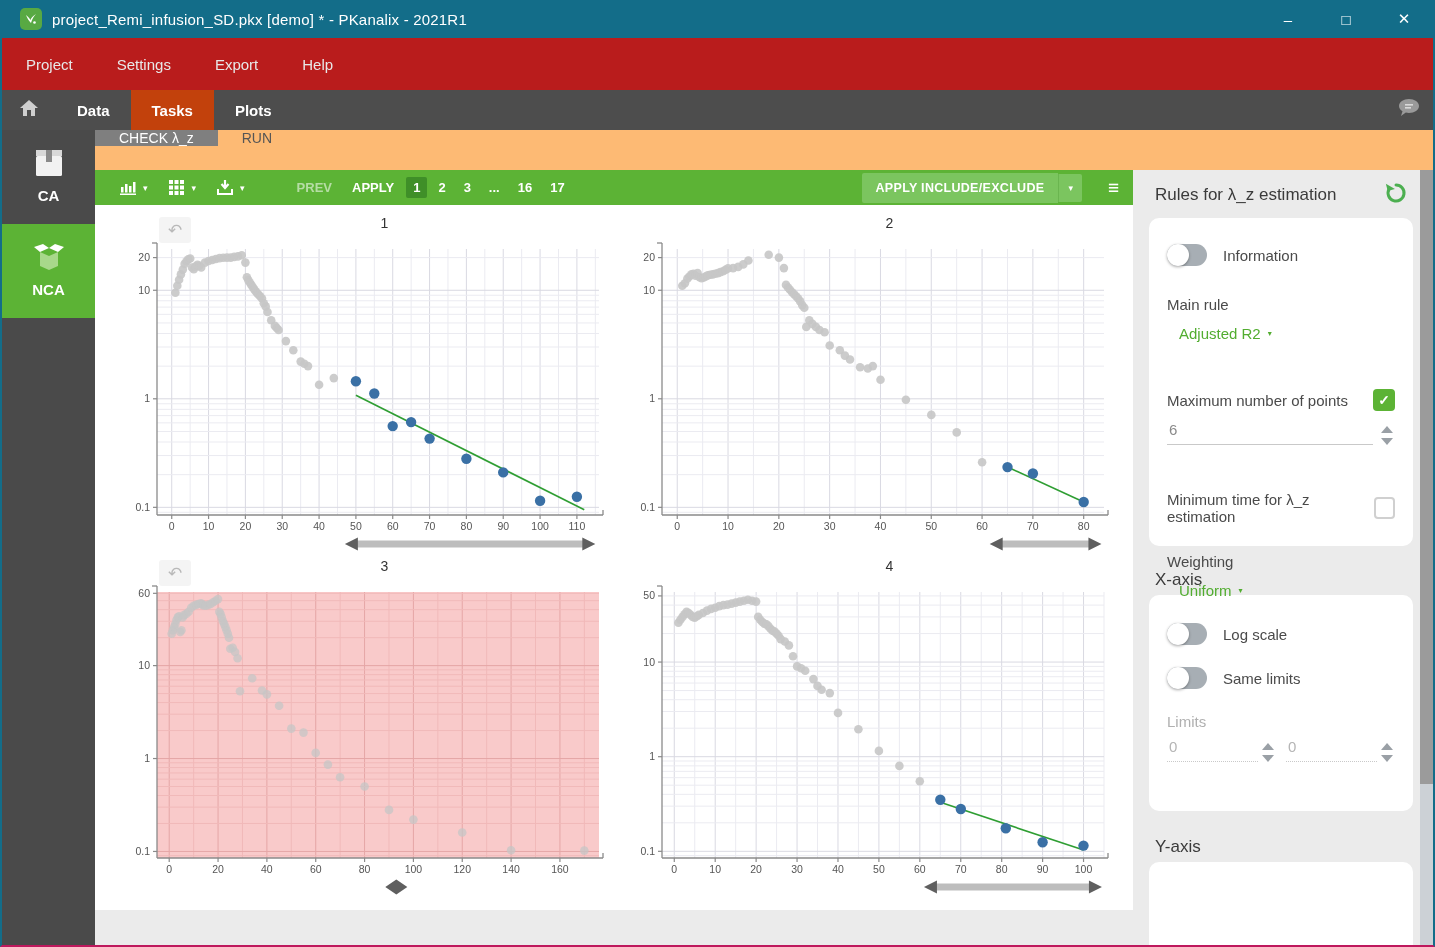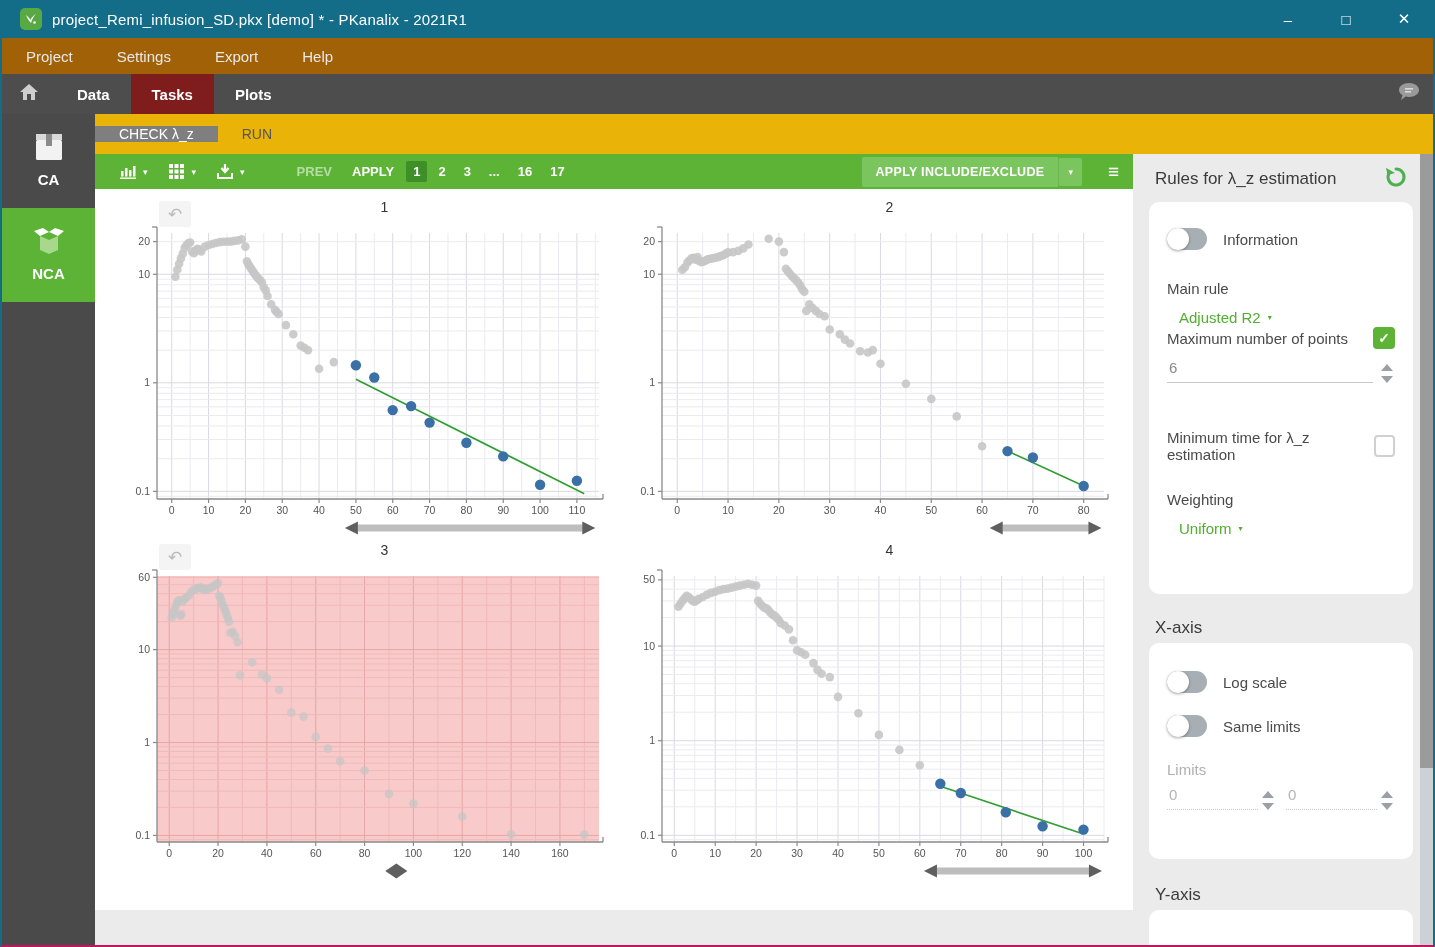--- a/index.html
+++ b/index.html
@@ -12,43 +12,43 @@
   .titlebar { height:38px; background:#136d89; display:flex; align-items:center; color:#fff; flex:0 0 auto; }
   .app-icon { width:22px; height:22px; margin:0 10px 0 18px; background:#58a943; border-radius:5px;
               display:flex; align-items:center; justify-content:center; }
   .app-icon svg { display:block; }
   .title-text { font-size:15px; letter-spacing:.2px; }
   .win-controls { margin-left:auto; display:flex; align-items:center; height:100%; }
   .win-btn { width:58px; height:100%; display:flex; align-items:center; justify-content:center;
              color:#fff; font-size:15px; cursor:default; }
 
   
-  .menubar { height:36px; background:#a16207; display:flex; align-items:center; flex:0 0 auto;text-align:right; }
+  .menubar { height:52px; background:#b91c1c; display:flex; align-items:center; flex:0 0 auto;text-align:right; }
   .menu-item { color:#e8e8e8; font-size:15px; padding:0 22px; height:100%; display:flex; align-items:center; }
   .menu-item:first-child { padding-left:24px; }
 
   
   .navbar { height:40px; background:#4d4d4d; display:flex; align-items:stretch; flex:0 0 auto; }
   .nav-home { width:54px; display:flex; align-items:center; justify-content:center; }
   .nav-tab { color:#fff; font-size:15px; font-weight:bold; padding:0 21px; display:flex; align-items:center; }
-  .nav-tab.active { background:#7f1d1d; }
+  .nav-tab.active { background:#c2410c; }
   .nav-spacer { flex:1; }
   .nav-chat { width:48px; display:flex; align-items:center; justify-content:center; }
 
   
   .main { flex:1; display:flex; min-height:0; }
   .sidebar { width:93px; background:#4a4a4a; flex:0 0 auto; display:flex; flex-direction:column; }
   .side-item { height:94px; display:flex; flex-direction:column; align-items:center; justify-content:center;
                color:#fff; font-size:15px; font-weight:bold; gap:8px; }
   .side-item.active { background:#5cb335; }
 
   .right-of-sidebar { flex:1; display:flex; flex-direction:column; min-width:0; }
 
   
-  .subtabs { height:40px; background:#eab308; display:flex; align-items:center; flex:0 0 auto; }
+  .subtabs { height:40px; background:#fdba74; display:flex; align-items:flex-start; flex:0 0 auto; }
   .subtab { font-size:14px; display:flex; align-items:center; padding:0 24px; color:#555; }
   .subtab.active { background:#7f7f7f; color:#fff; }
 
   .bodyrow { flex:1; display:flex; min-height:0; }
   .content { width:1038px; flex:0 0 auto; display:flex; flex-direction:column; min-height:0; }
 
   
   .toolbar { height:35px; background:#5cb335; display:flex; align-items:center; color:#fff; flex:0 0 auto; padding-left:22px; }
   .tb-group { display:flex; align-items:center; margin-right:18px; }
   .tb-icon { width:22px; height:22px; display:flex; align-items:center; justify-content:center; }
@@ -74,21 +74,21 @@
               border-radius:3px; display:flex; align-items:center; justify-content:center;
               color:#b9b9b9; font-size:17px; }
   .bottom-strip { height:35px; background:#ebebeb; flex:0 0 auto; }
 
   
   .panel { flex:1; background:#ebebeb; position:relative; overflow:hidden; display:flex; flex-direction:column; }
   .panel-scroll { flex:1; overflow:hidden; padding:0 20px 0 16px; }
   .panel-header { display:flex; align-items:center; justify-content:space-between; padding:12px 6px 10px 6px; }
   .panel-title { font-size:17px; color:#3b3b3b; }
   .card { background:#fff; border-radius:10px; padding:16px 18px; }
-  .card.rules { height:392px; }
+  .card.rules { height:328px; }
   .toggle-row { display:flex; align-items:center; gap:16px; }
   .toggle { width:40px; height:22px; border-radius:11px; background:#a7aeb4; position:relative; flex:0 0 auto; }
   .toggle .knob { width:22px; height:22px; border-radius:50%; background:#fff; position:absolute; left:0; top:0;
                   box-shadow:0 1px 3px rgba(0,0,0,.35); }
   .lbl { font-size:15px; color:#4a4a4a; }
   .lbl-dim { font-size:15px; color:#b0b0b0; }
   .green-select { color:#52ad30; font-size:15px; margin-left:12px; display:inline-flex; align-items:center; gap:7px; }
   .green-select .sel-caret { font-size:8px; }
   .row-between { display:flex; align-items:center; justify-content:space-between; }
   .checkbox { width:22px; height:22px; border-radius:4px; }
@@ -878,21 +878,21 @@
                 <div class="toggle">
                     <div class="knob"></div>
                   </div>
                 <span class="lbl">Information</span>
               </div>
               <div class="lbl" style="margin-top:30px;">Main rule</div>
               <div class="green-select" style="margin-top:12px;">
                 <span>Adjusted R2</span>
                 <span class="sel-caret">▾</span>
               </div>
-              <div class="row-between" style="">
+              <div class="row-between" style="margin-top:46px;">
                 <span class="lbl">Maximum number of points</span>
                 <div class="checkbox checked">
                     <span>✓</span>
                   </div>
               </div>
               <div class="row-between" style="margin-top:8px; gap:6px; align-items:flex-end;">
                 <input class="uinput" value="6" style="">
                 <div class="spinners">
                   <div class="sp-up"></div>
                   <div class="sp-dn"></div>

